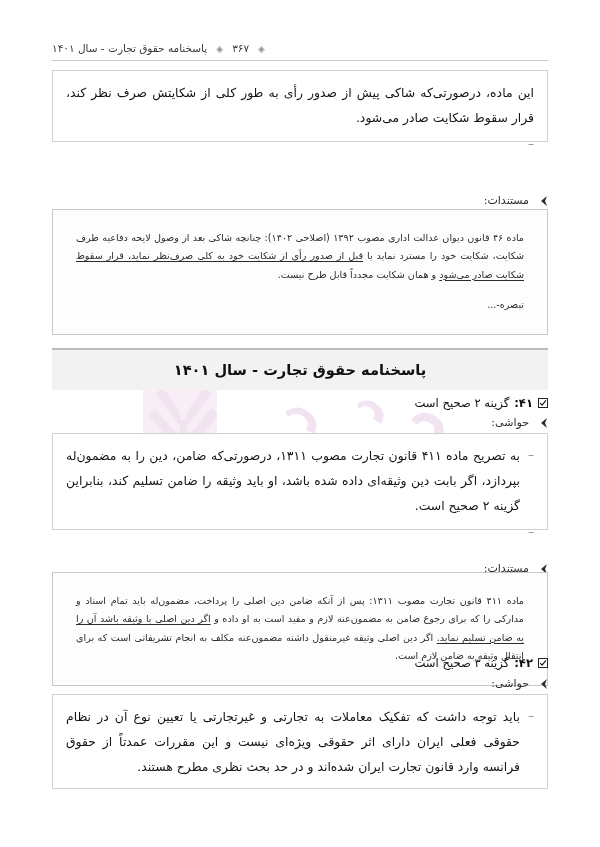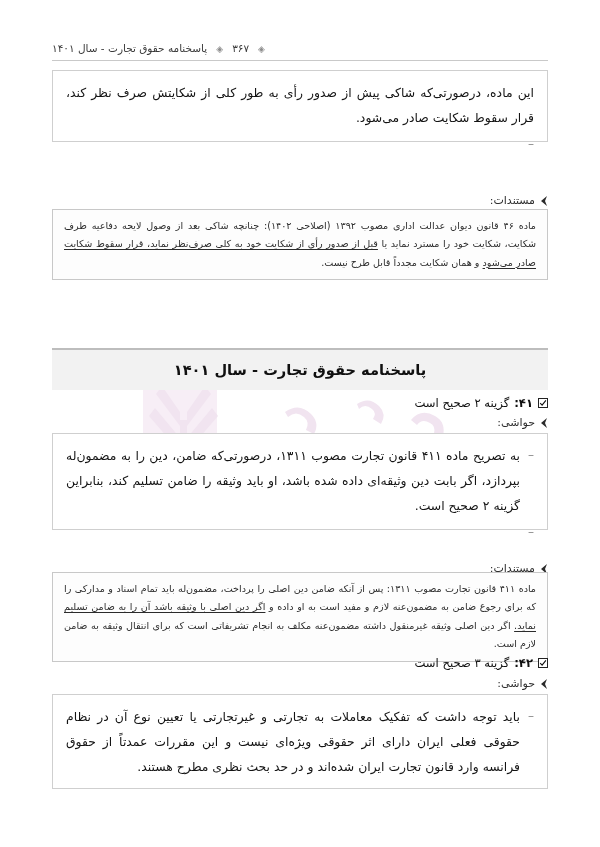--- a/index.html
+++ b/index.html
@@ -107,21 +107,21 @@
     color: #8a8a8a;
     font-size: 12px;
   }
 
   
   .lbl-row {
     display: flex;
     flex-direction: row;
     justify-content: flex-start;
     align-items: center;
-    gap: 5px;
+    gap: 11px;
     font-size: 11px;
     color: #2e2e2e;
     height: 17px;
   }
   .lbl-row .lbl-bullet {
     display: inline-block;
     width: 8px;
     height: 10px;
     position: relative;
     flex: 0 0 auto;
@@ -130,21 +130,21 @@
   .lbl-row .lbl-text { white-space: nowrap; }
 
   
   .citebox {
     border: 1px solid #c8c8c8;
     background: #fdfdfd;
     padding: 7px 11px 7px 11px;
     box-sizing: border-box;
   }
   .citebox p {
-    margin: 0;
+    margin: 12px;
     font-size: 9.6px;
     line-height: 1.92;
     text-align: justify;
     text-align-last: right;
     color: #2b2b2b;
   }
   .citebox p + p { margin-top: 0px; }
   .citebox u {
     text-decoration: underline;
     text-underline-offset: 2px;
@@ -239,20 +239,21 @@
     <span class="lbl-bullet">
       <svg width="8" height="10" viewBox="0 0 8 10">
           <path d="M7 0 L1 5 L7 10 L5 5 Z" fill="#2b2b2b"></path>
         </svg>
     </span>
     <span class="lbl-text">مستندات:</span>
   </div>
 
   <div class="block citebox" id="top-cite" style="top:209px;">
       <p><span>ماده ۴۶ قانون دیوان عدالت اداری مصوب ۱۳۹۲ (اصلاحی ۱۴۰۲): چنانچه شاکی بعد از وصول لایحه دفاعیه طرف شکایت، شکایت خود را مسترد نماید یا </span><u>قبل از صدور رأی از شکایت خود به کلی صرف‌نظر نماید، قرار سقوط شکایت صادر می‌شود</u><span> و همان شکایت مجدداً قابل طرح نیست.</span></p>
+      <p><span>تبصره-...</span></p>
     </div>
 
   <div class="block banner" style="top:348px;">
     <div class="banner-title">پاسخنامه حقوق تجارت - سال ۱۴۰۱</div>
   </div>
 
   <div class="block qline" style="top:394px;">
     <span class="qbox">
       <svg width="10" height="10" viewBox="0 0 10 10">
         <rect x="0.5" y="0.5" width="9" height="9" fill="#fff" stroke="#222" stroke-width="1"></rect>

